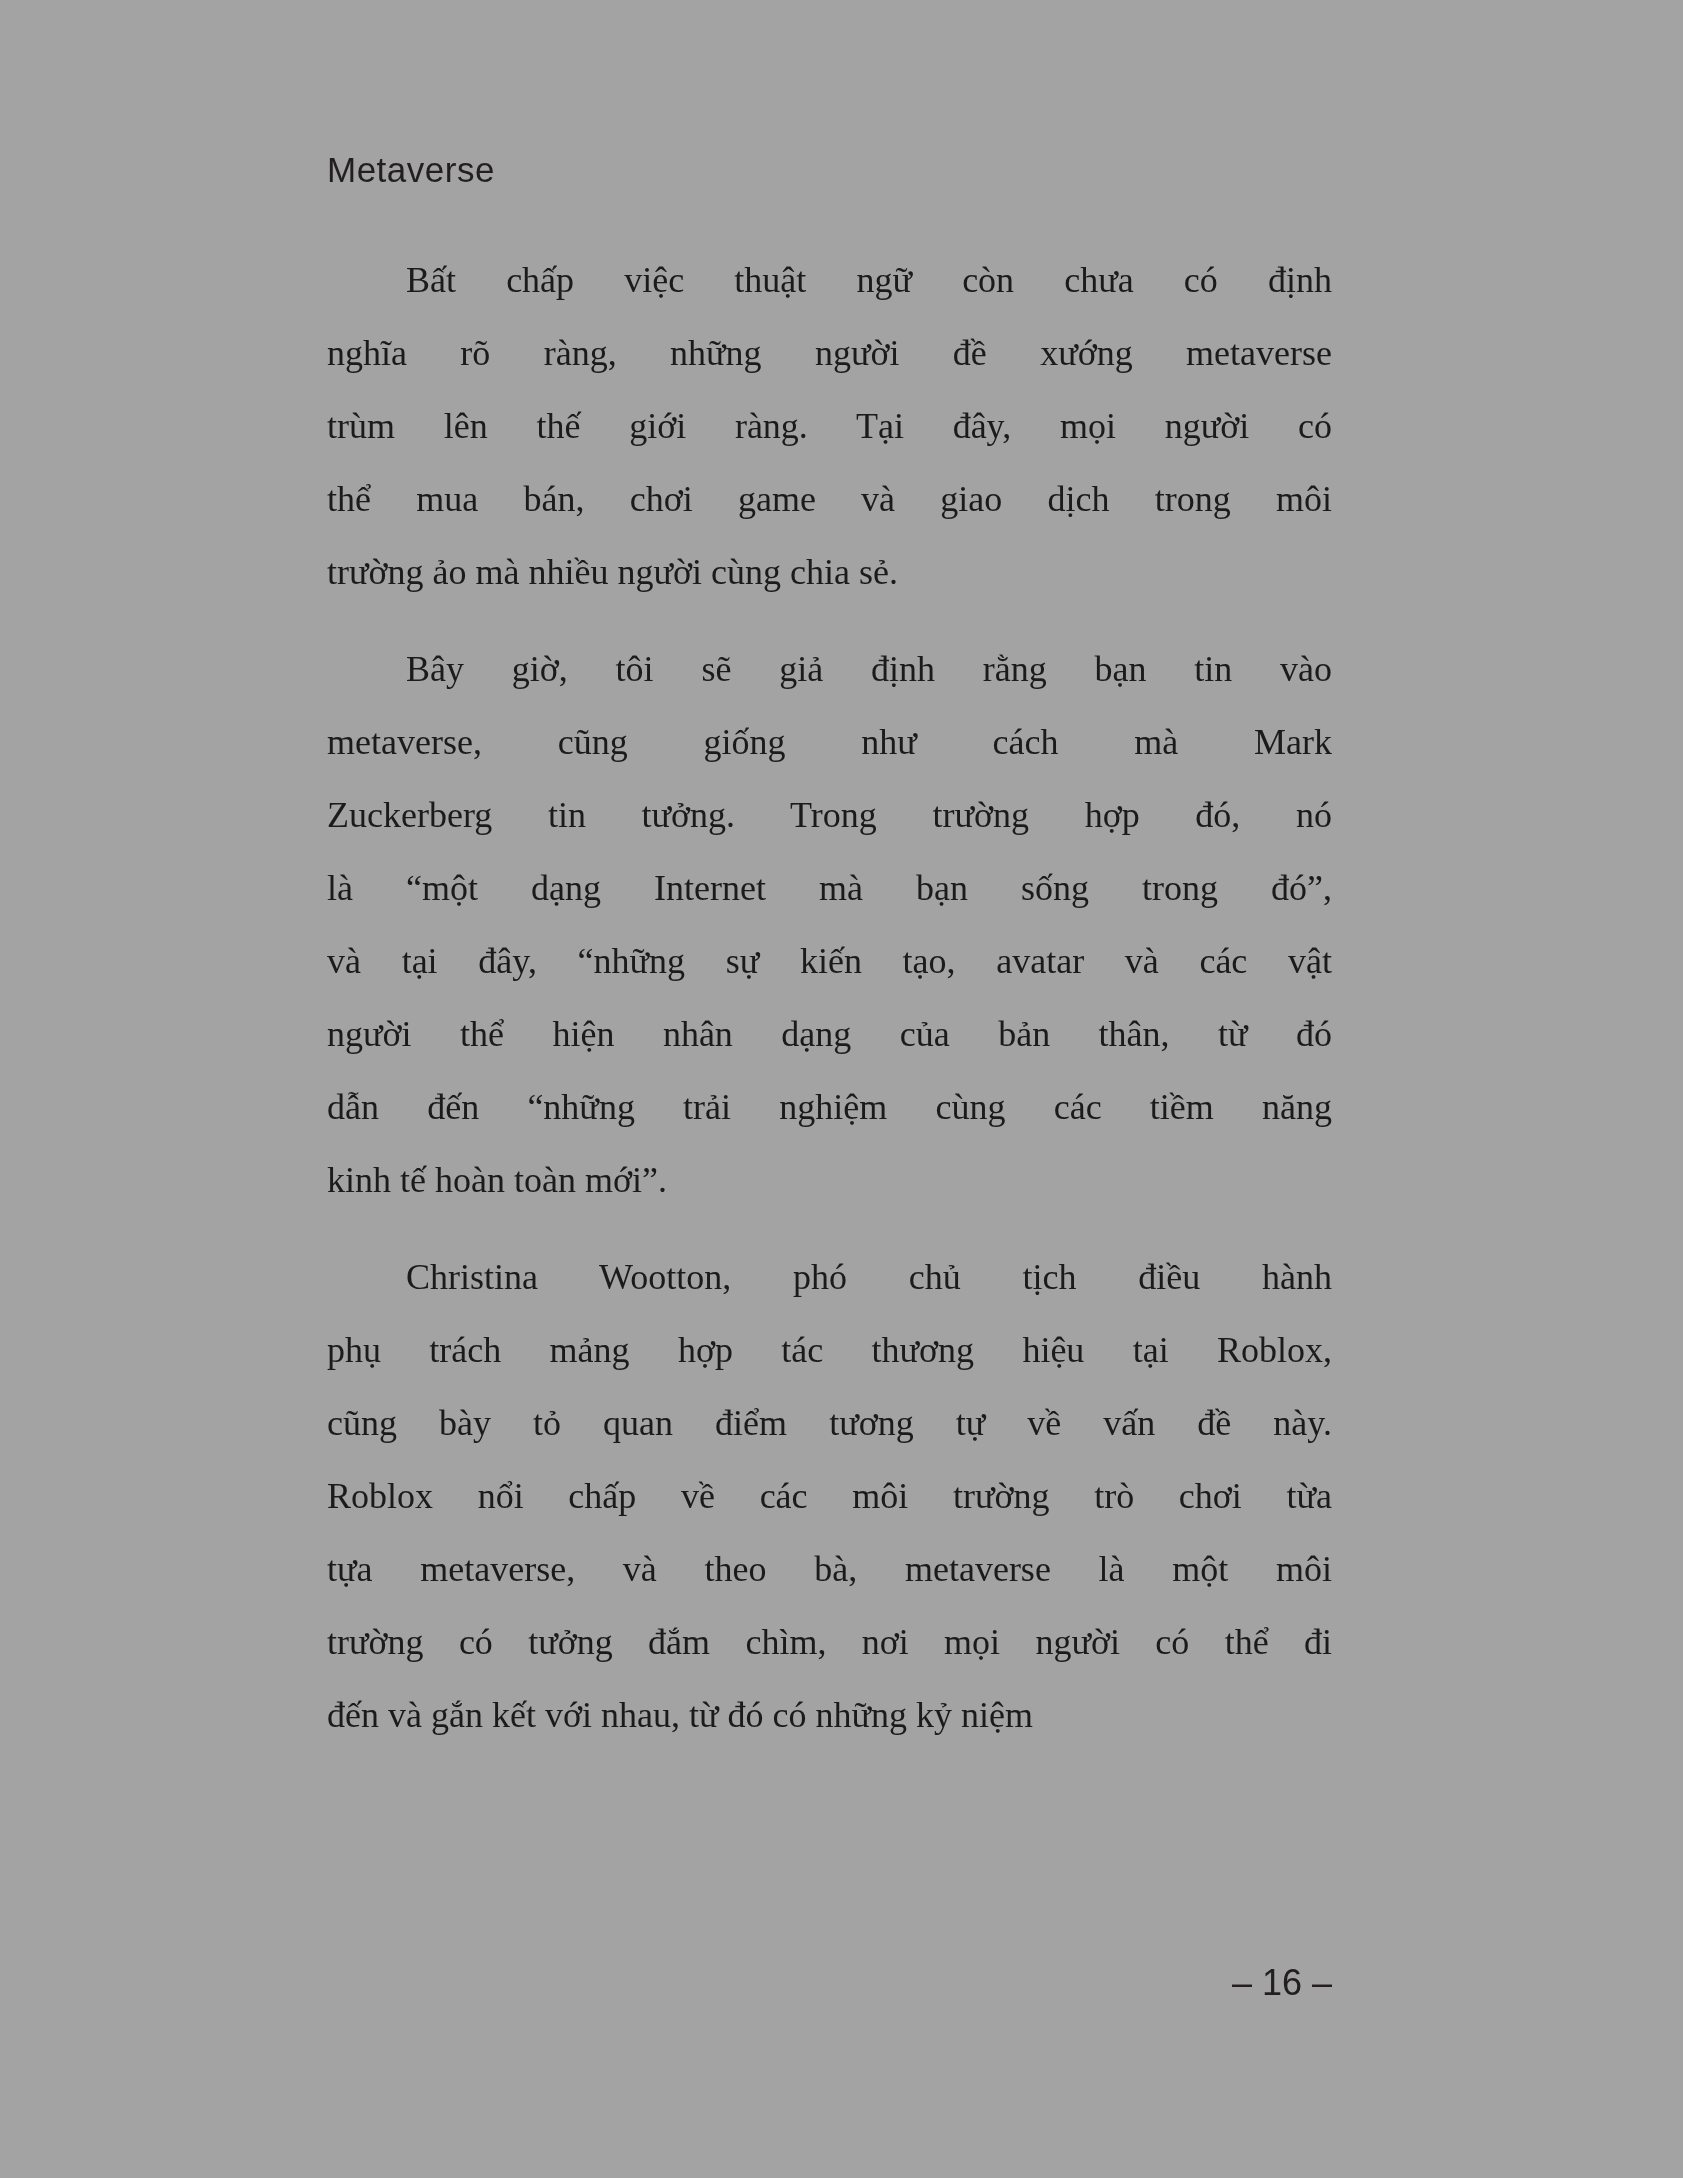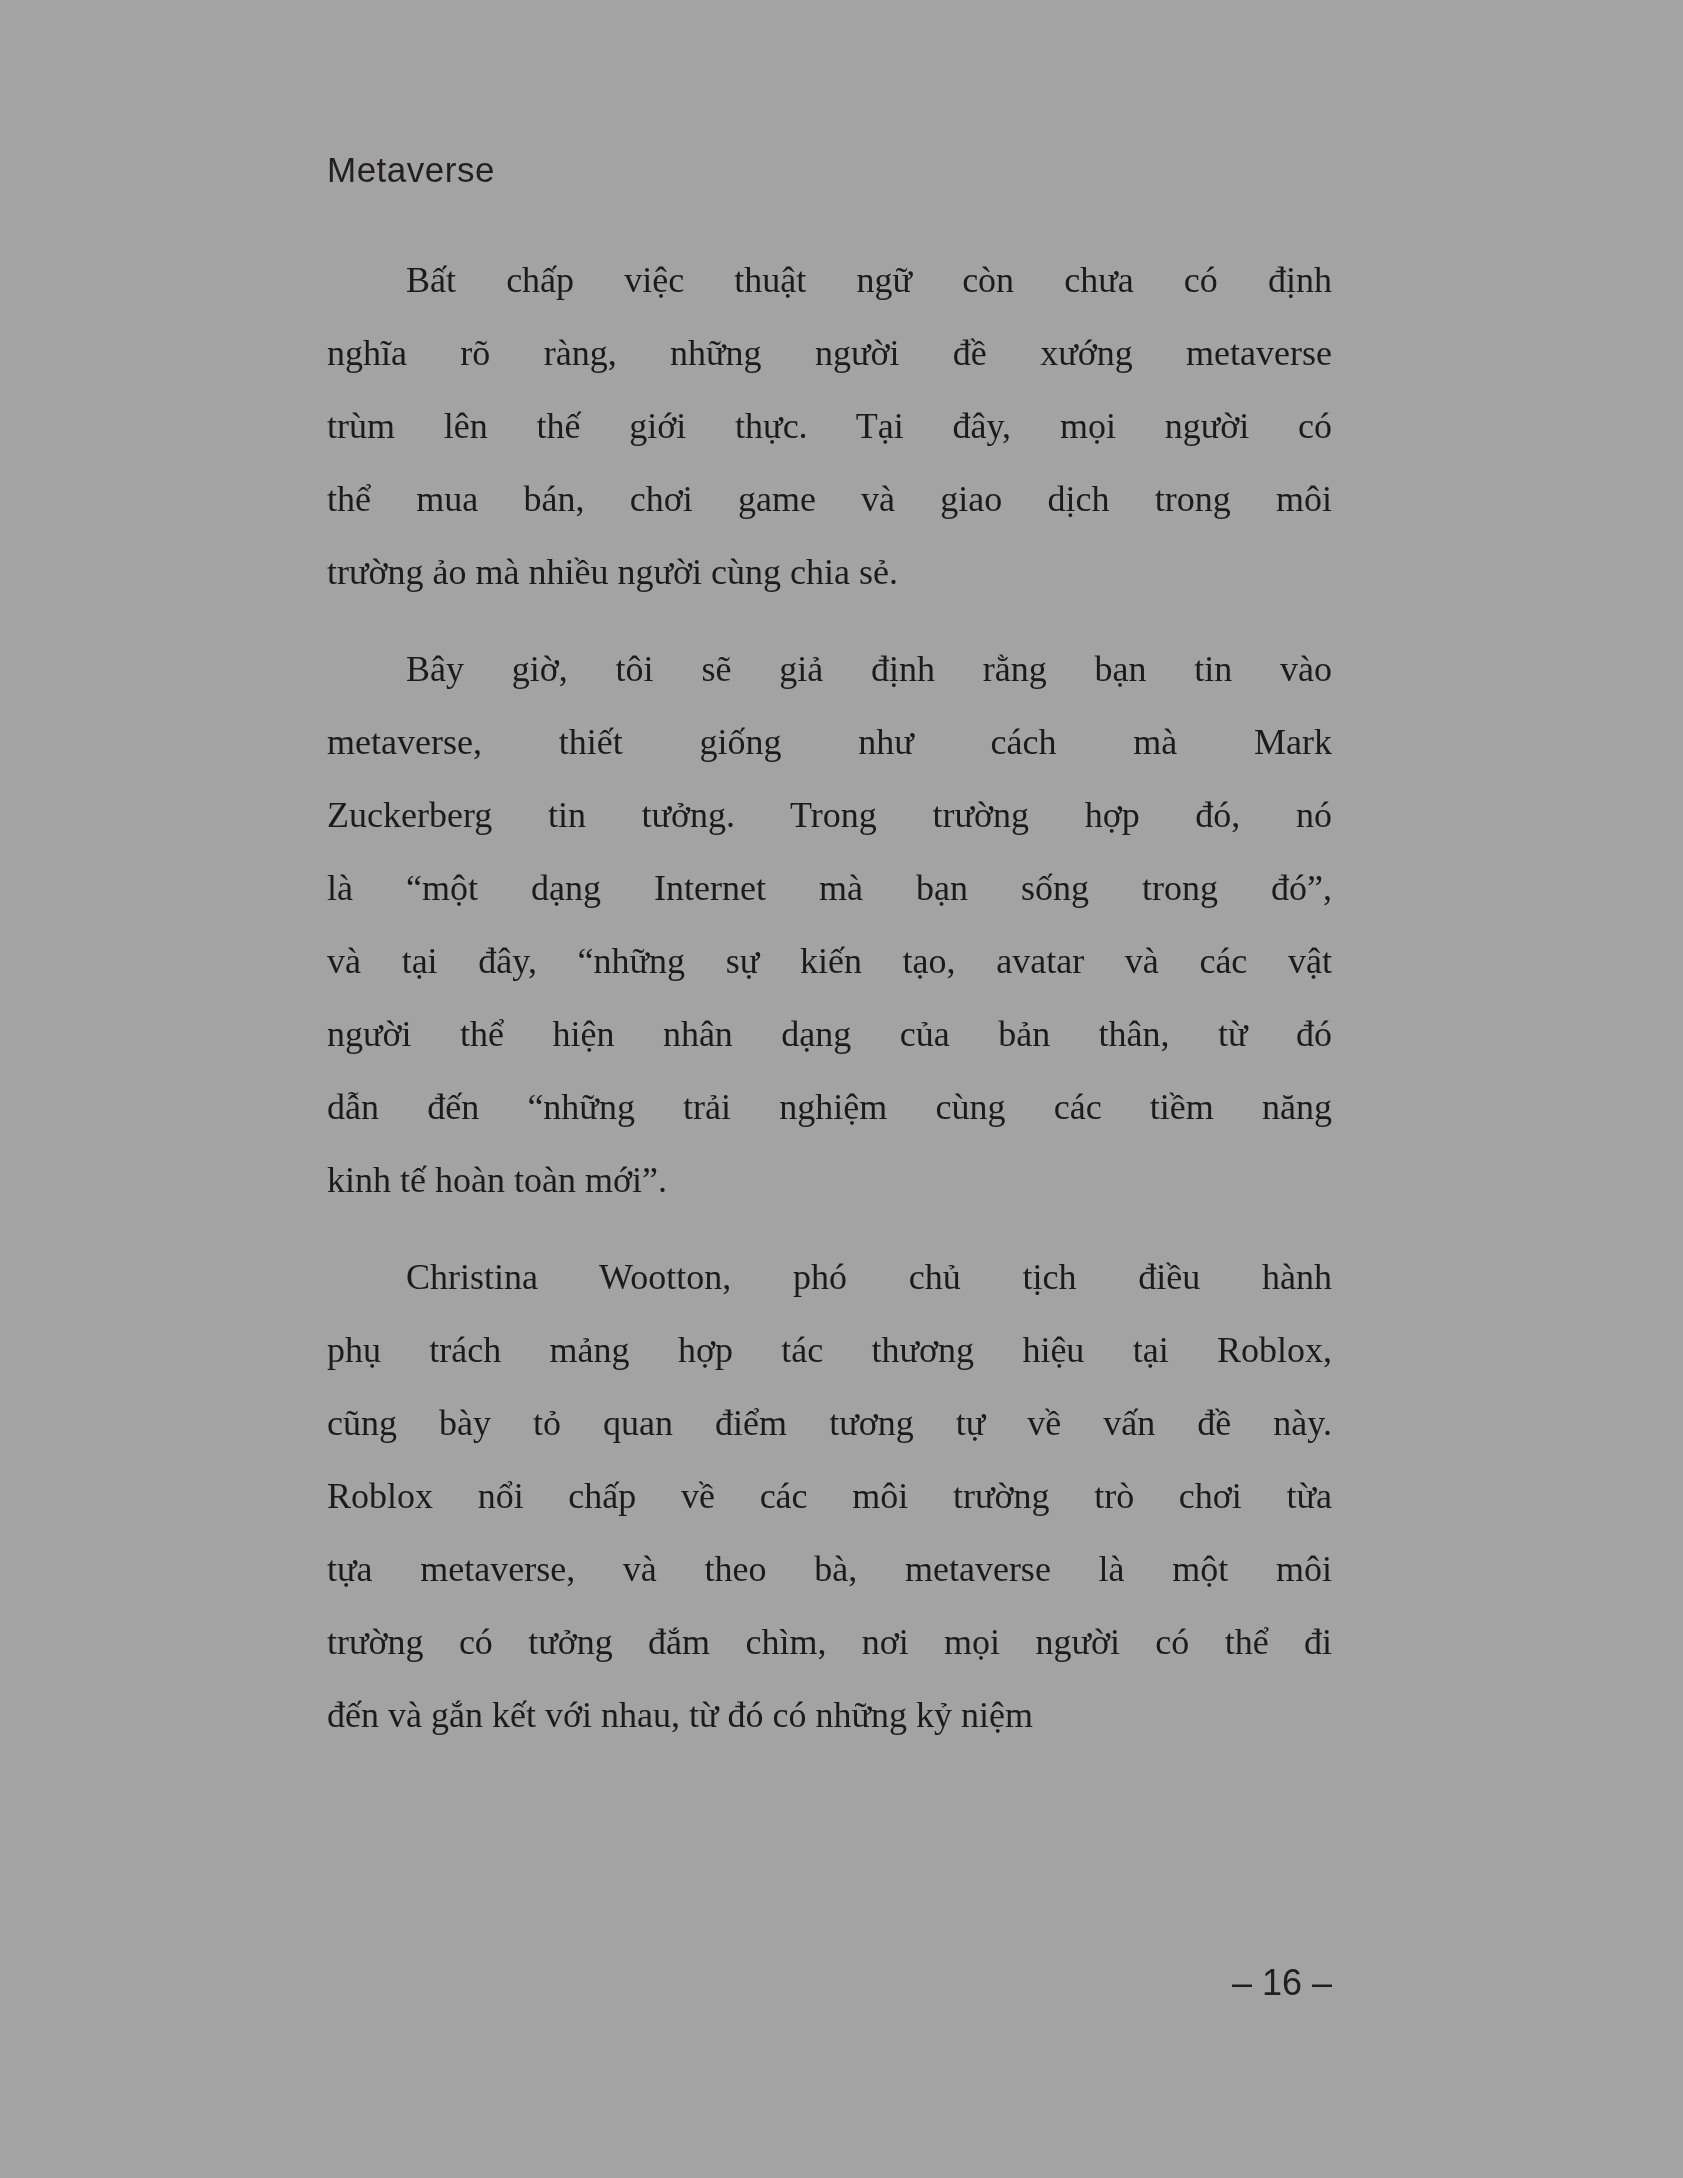--- a/index.html
+++ b/index.html
@@ -63,27 +63,27 @@
 <body>
 
 <div class="page">
 
   <div class="running-header">Metaverse</div>
 
   <div class="text-block">
       <div class="para">
         <div class="line first">Bất chấp việc thuật ngữ còn chưa có định</div>
         <div class="line">nghĩa rõ ràng, những người đề xướng metaverse</div>
-        <div class="line">trùm lên thế giới thực. Tại đây, mọi người có</div>
+        <div class="line">trùm lên thế giới ràng. Tại đây, mọi người có</div>
         <div class="line">thể mua bán, chơi game và giao dịch trong môi</div>
         <div class="line last">trường ảo mà nhiều người cùng chia sẻ.</div>
       </div>
       <div class="para">
         <div class="line first">Bây giờ, tôi sẽ giả định rằng bạn tin vào</div>
-        <div class="line">metaverse, thiết giống như cách mà Mark</div>
+        <div class="line">metaverse, cũng giống như cách mà Mark</div>
         <div class="line">Zuckerberg tin tưởng. Trong trường hợp đó, nó</div>
         <div class="line">là “một dạng Internet mà bạn sống trong đó”,</div>
         <div class="line">và tại đây, “những sự kiến tạo, avatar và các vật</div>
         <div class="line">người thể hiện nhân dạng của bản thân, từ đó</div>
         <div class="line">dẫn đến “những trải nghiệm cùng các tiềm năng</div>
         <div class="line last">kinh tế hoàn toàn mới”.</div>
       </div>
       <div class="para">
         <div class="line first">Christina Wootton, phó chủ tịch điều hành</div>
         <div class="line">phụ trách mảng hợp tác thương hiệu tại Roblox,</div>

